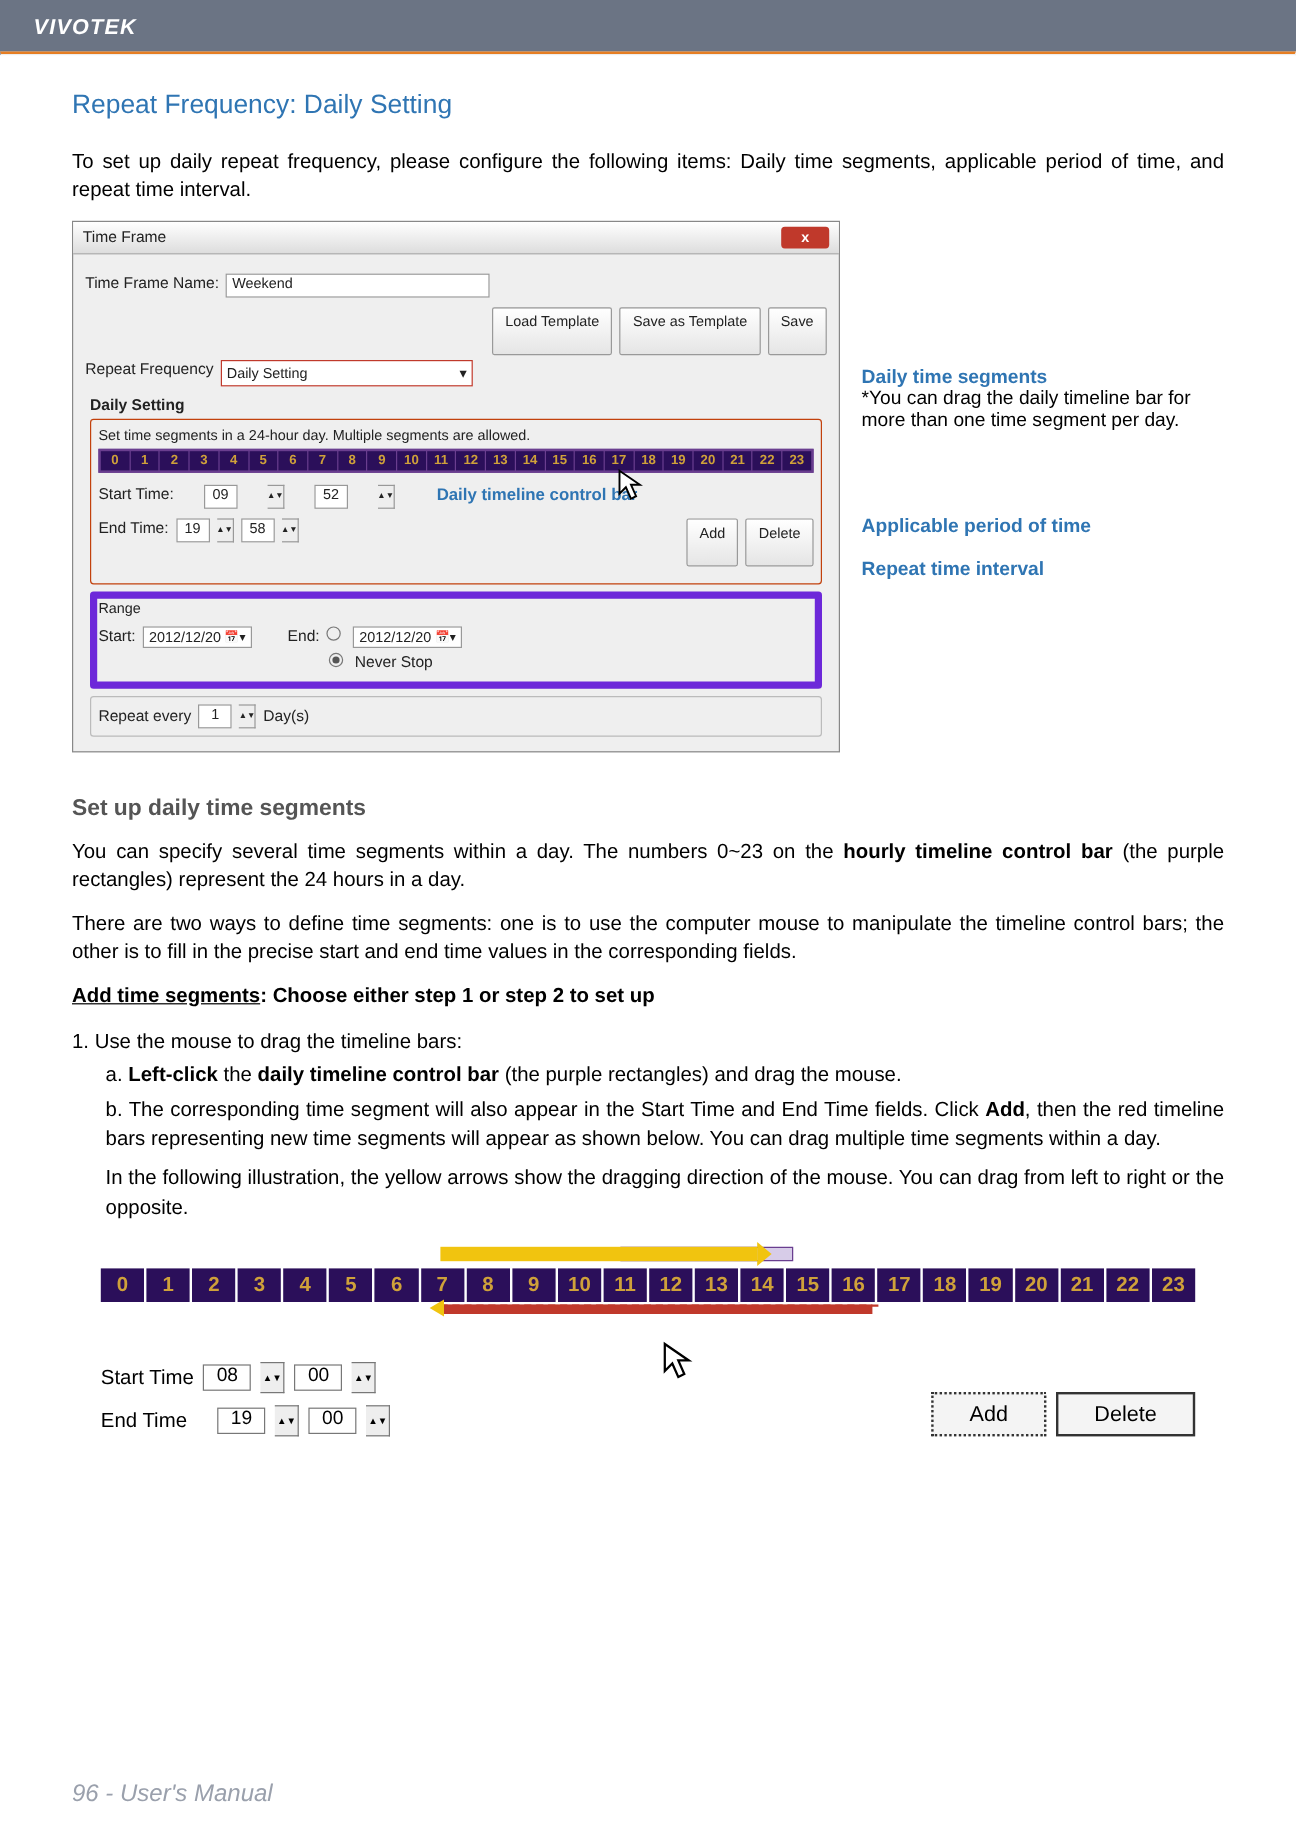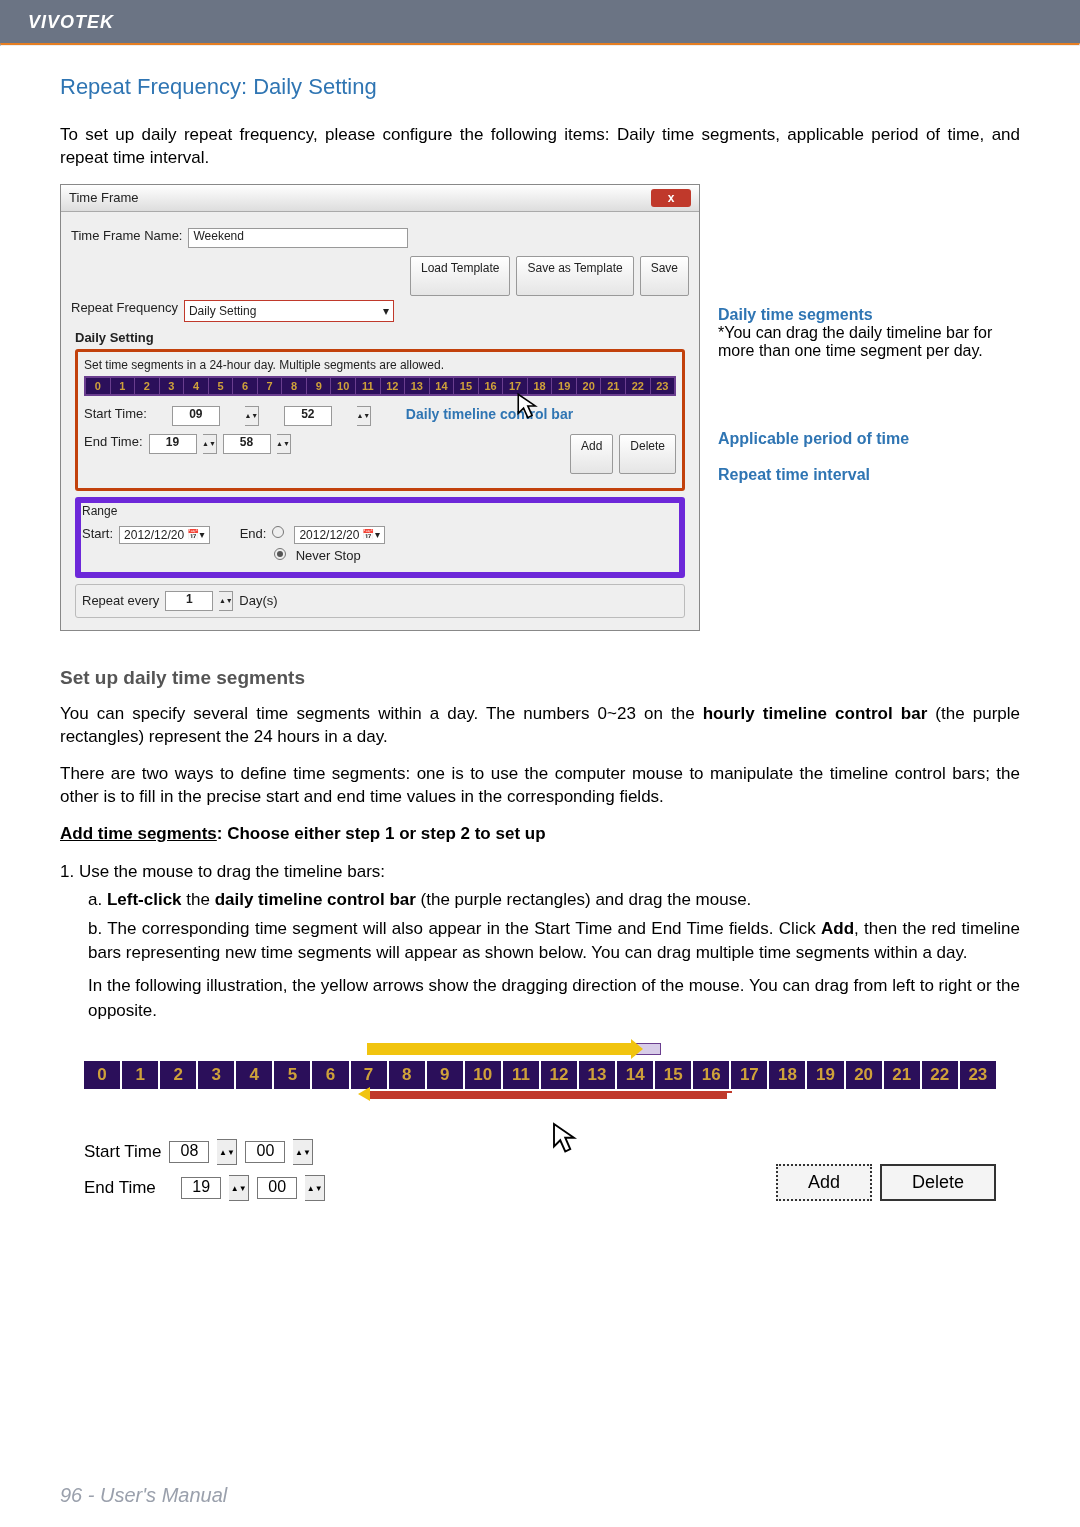--- a/index.html
+++ b/index.html
@@ -66,31 +66,30 @@
   .btn {
     border:1px solid #999; background:linear-gradient(#fff,#e5e5e5);
     padding:3px 10px; font-size:12px; border-radius:2px; display:inline-block;
     height:40px; line-height:16px;
   }
   .dropdown {
     border:1px solid #c0392b; background:#fff; height:22px; width:210px;
     padding:0 4px; font-size:12px; display:flex; align-items:center; justify-content:space-between;
   }
   .bold-sub { font-weight:bold; margin:8px 0 4px 4px; }
-  .daily-group { border:3px solid #c2410c; margin:4px; padding:6px; border-radius:3px; position:relative;}
+  .daily-group { border:1px solid #c2410c; margin:4px; padding:6px; border-radius:3px; position:relative;}
   .daily-hint { font-size:12px; margin-bottom:4px; }
   .hr-bar { display:flex; border:1px solid #6a3e8f; background:#6a3e8f; gap:1px; padding:1px; width:100%; }
   .hr-cell {
     background:#2b0f5a; color:#cfa13a; font-weight:bold; font-size:11px;
     flex:1; text-align:center; padding:2px 0;
   }
   .spinner {
-    border:1px solid #999; background:#fff; height:20px; width:48px; font-size:12px; text-align:center;
+    border:1px solid #999; background:#fff; height:20px; width:28px; font-size:12px; text-align:center;
     display:inline-block;
-    font-weight:bold;
   }
   .spin-arrows {
     width:14px; height:20px; border:1px solid #999; border-left:none; background:#eee;
     display:inline-flex; flex-direction:column; font-size:7px; align-items:center; justify-content:center;
   }
   .blue-inline { color:#2f75b3; font-weight:bold; font-size:14px;}
   .cursor-svg { width:34px;height:34px;}
   .range-group { border:6px solid #6d28d9; margin:6px 4px; padding:1px; border-radius:3px; }
   .radio { width:12px;height:12px;border:1px solid #777;border-radius:50%;display:inline-block;margin-right:4px; position:relative;}
   .radio.sel::after{content:'';position:absolute;inset:2px;border-radius:50%;background:#555;}

